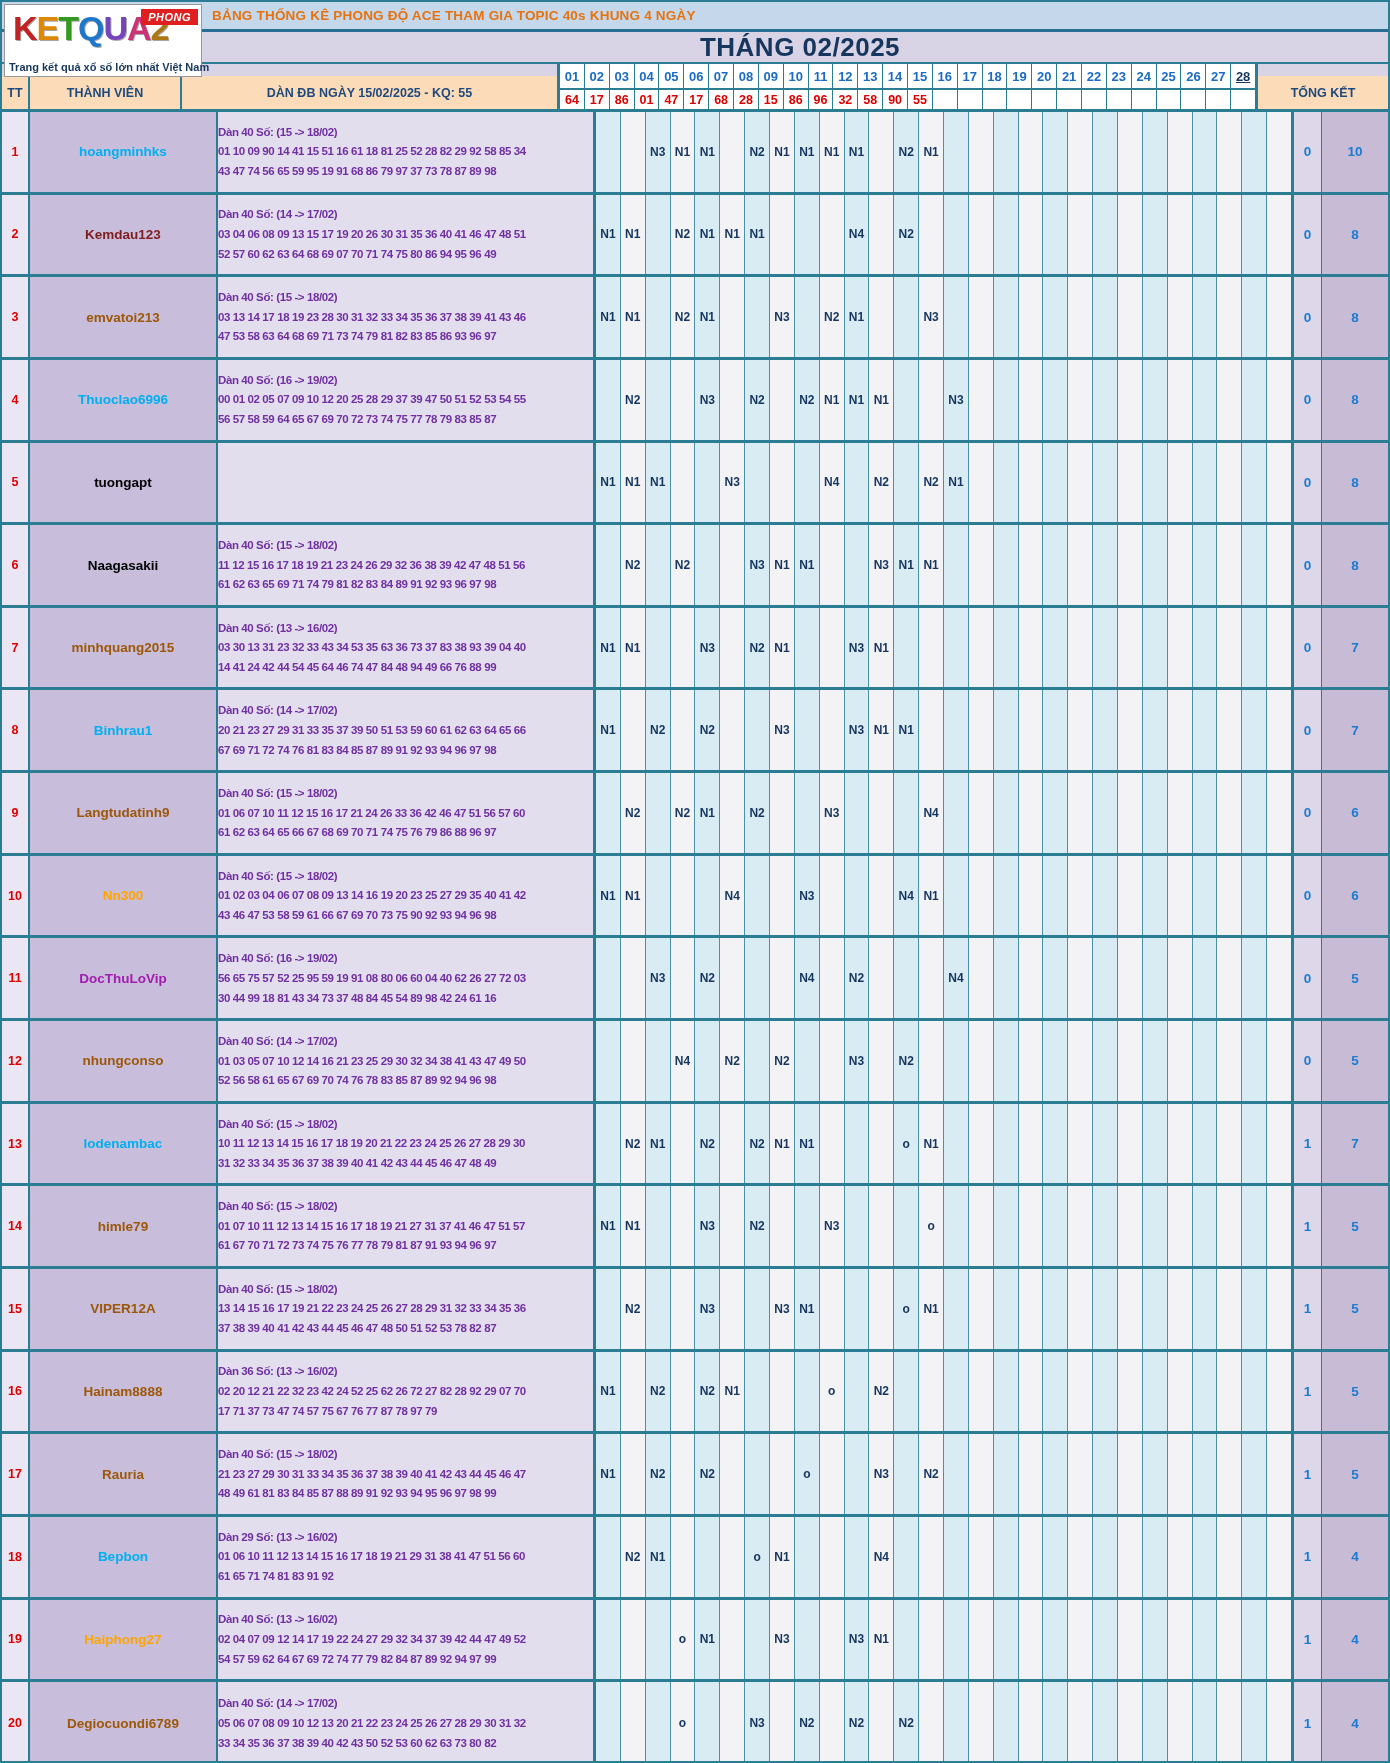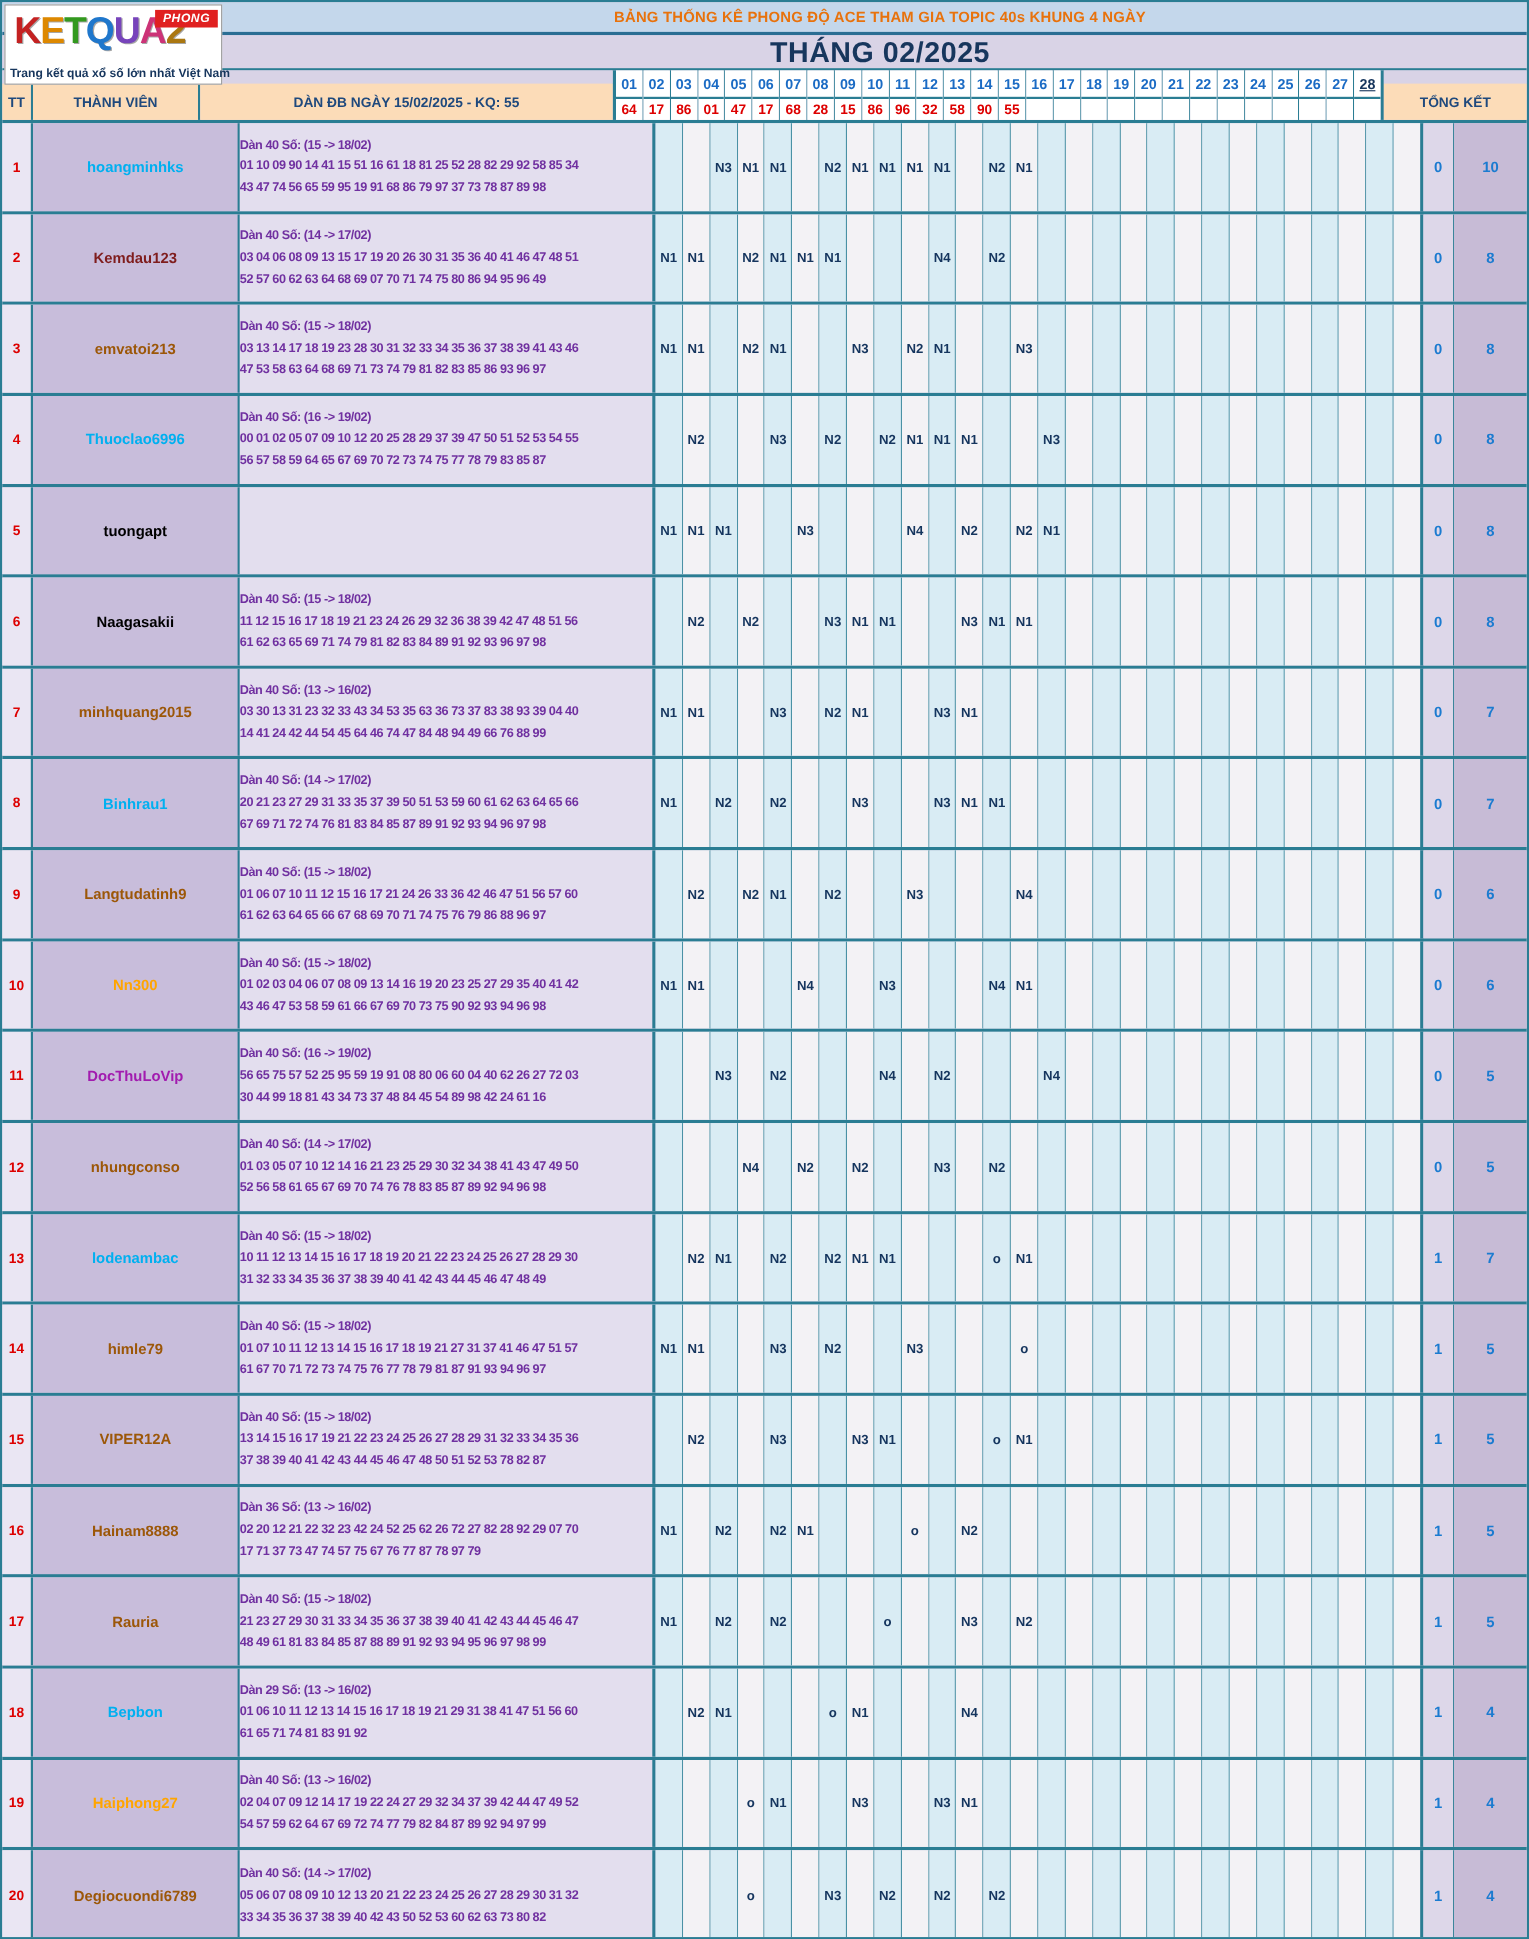--- a/index.html
+++ b/index.html
@@ -1,20 +1,20 @@
 <!DOCTYPE html>
 <html><head>
 <meta charset="utf-8">
 <style>
   * { margin:0; padding:0; box-sizing:border-box; }
   body { font-family:"Liberation Sans","DejaVu Sans",sans-serif; background:#9aa7b8; }
   .page { position:relative; width:1390px; height:1763px; background:#d9d3e6; border:2px solid #2a7d93; overflow:hidden; }
 
   
-  .topbar { height:30px; background:#c4d7eb; border-bottom:3px solid #2a6d93; display:flex; align-items:center; justify-content:center; padding-left:210px; }
+  .topbar { height:30px; background:#c4d7eb; border-bottom:3px solid #2a6d93; display:flex; align-items:center; padding-left:210px; }
   .maintitle { color:#e8720c; font-weight:bold; font-size:13.5px; letter-spacing:.2px; white-space:nowrap; }
   .monthband { height:32px; background:#d9d3e6; display:flex; align-items:center; justify-content:center; padding-left:210px; border-bottom:2px solid #2a7d93; }
   .month { color:#17365d; font-weight:bold; font-size:26px; letter-spacing:.5px; white-space:nowrap; }
 
   
   .logo { position:absolute; left:2px; top:2px; width:198px; height:73px; background:#ffffff; border:1px solid #999; z-index:5; }
   .logo-letters { position:absolute; left:8px; top:6px; font-size:34px; font-weight:bold; letter-spacing:-1px; line-height:1; text-shadow:1px 1px 0 rgba(0,0,0,.35); }
   .forum-badge { position:absolute; right:3px; top:4px; background:#e02020; color:#fff; font-style:italic; font-weight:bold; font-size:11px; padding:2px 7px; letter-spacing:.5px; }
   .tagline { position:absolute; left:4px; bottom:3px; color:#17365d; font-weight:bold; font-size:11px; white-space:nowrap; }
 

